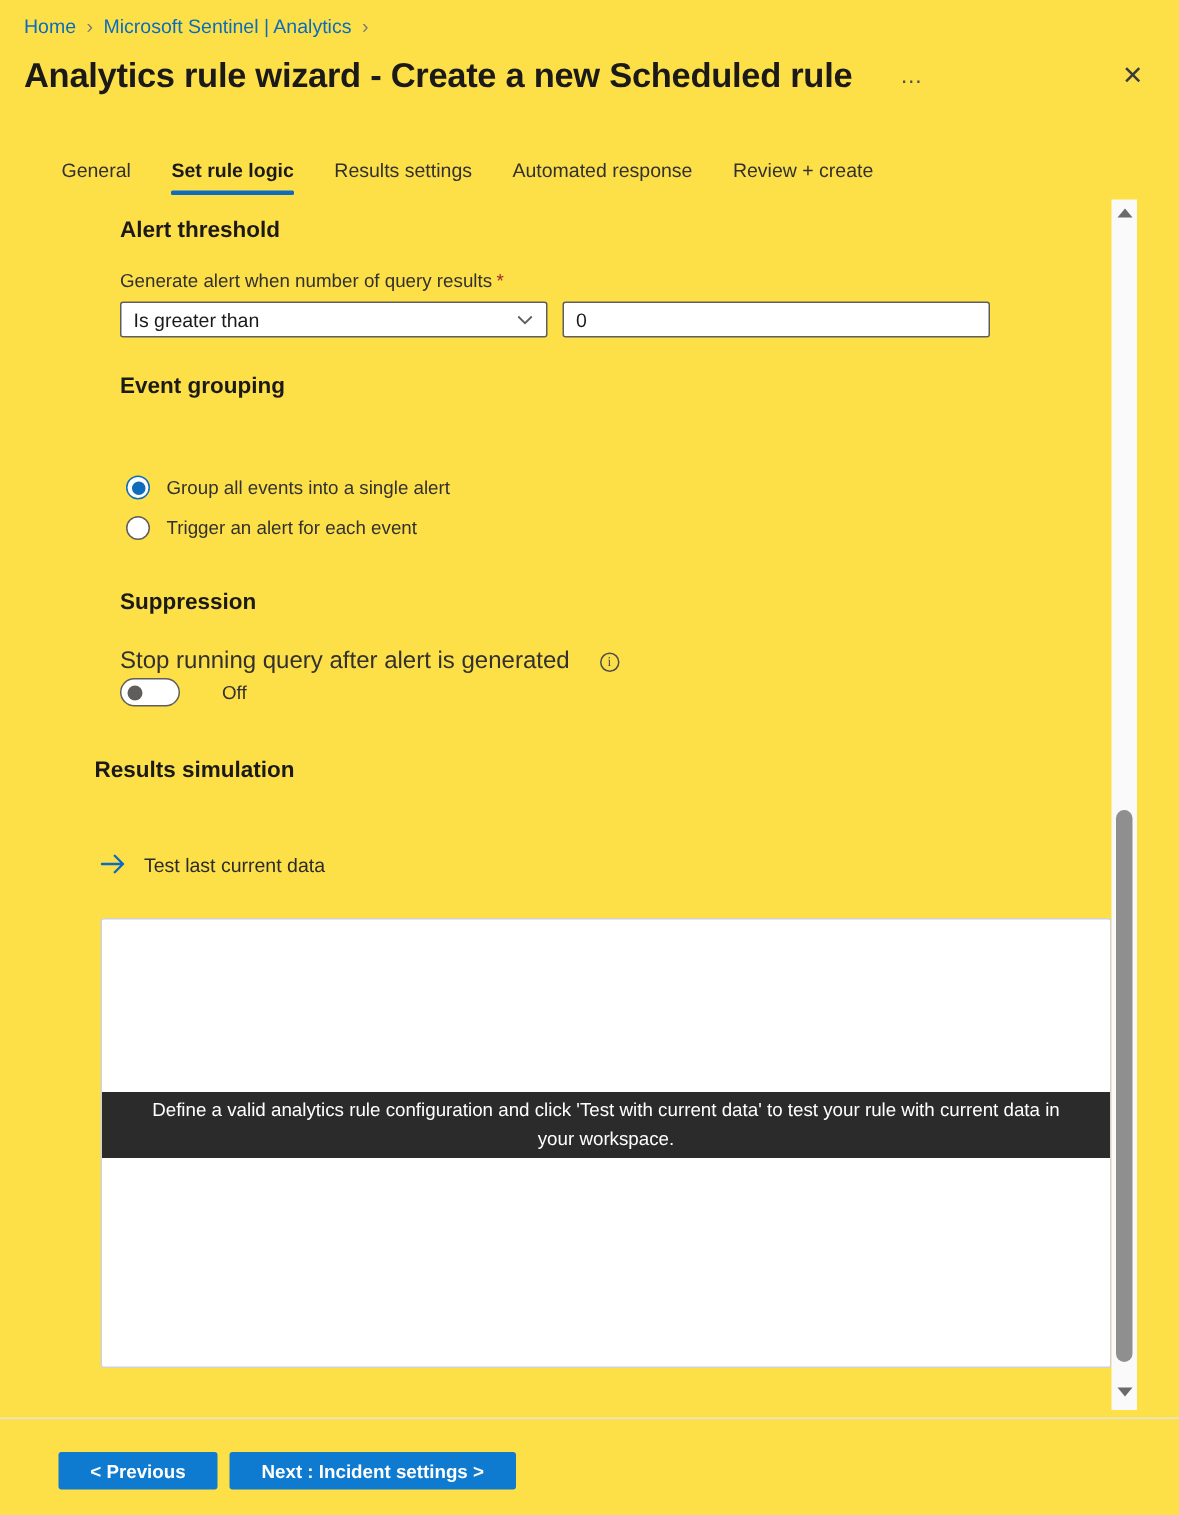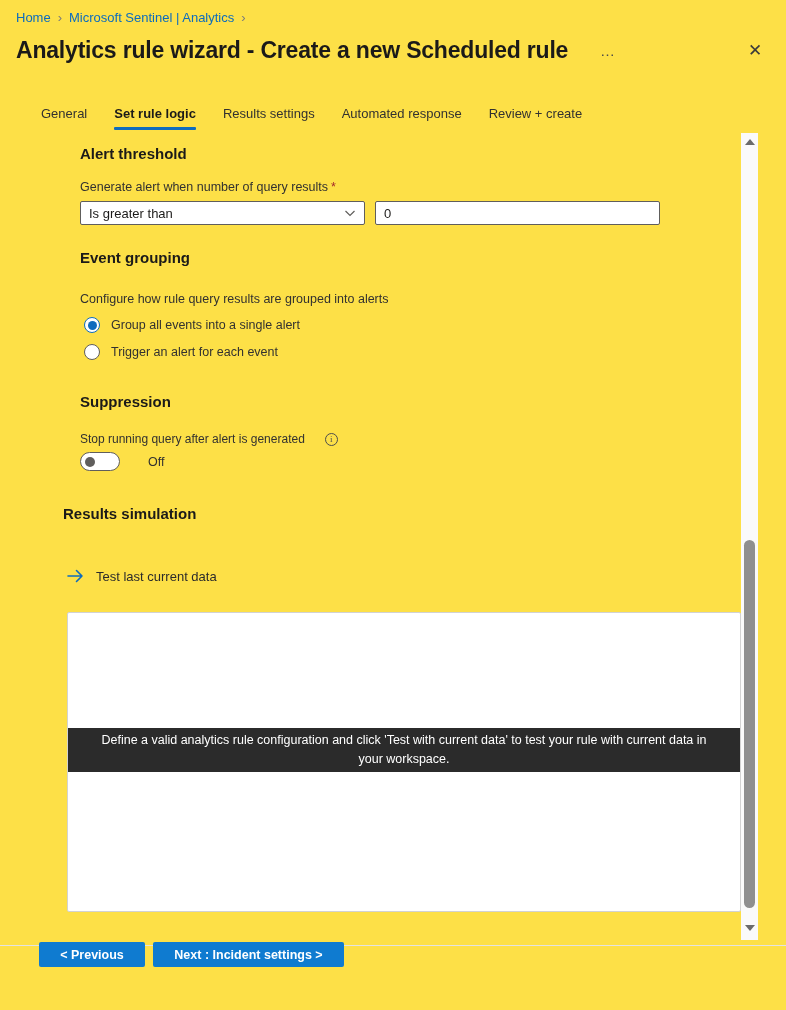--- a/index.html
+++ b/index.html
@@ -44,21 +44,21 @@
     font-size: 13px; color: #1b1a19; font-family: "Liberation Sans", sans-serif;
   }
 
   
   .radio-row { position: absolute; left: 84px; display: flex; align-items: center; gap: 11px; font-size: 12.5px; cursor: pointer; }
   .radio-circle { width: 16px; height: 16px; border-radius: 50%; border: 1px solid #605e5c; background: #fff; flex: 0 0 16px; position: relative; }
   .radio-circle.selected { border-color: #0f6cbd; }
   .radio-circle.selected::after { content: ""; position: absolute; top: 2.5px; left: 2.5px; width: 9px; height: 9px; border-radius: 50%; background: #0f6cbd; }
 
   
-  .label-with-info { position: absolute; left: 80px; display: flex; align-items: center; gap: 20px; font-size: 12px; }
+  .label-with-info { position: absolute; left: 80px; display: flex; align-items: center; gap: 20px; font-size: 16px; }
   .info-icon { width: 13px; height: 13px; border: 1px solid #4d4d4d; border-radius: 50%; display: inline-flex; align-items: center; justify-content: center; font-size: 9px; color: #4d4d4d; cursor: pointer; }
   .info-icon::before { content: "i"; font-family: "Liberation Serif", serif; }
   .toggle-row { position: absolute; left: 80px; top: 452px; display: flex; align-items: center; gap: 28px; }
   .toggle { width: 40px; height: 19px; border: 1px solid #605e5c; border-radius: 10px; position: relative; background: #fff; cursor: pointer; }
   .toggle-knob { position: absolute; top: 3.5px; left: 4px; width: 10px; height: 10px; border-radius: 50%; background: #605e5c; }
   .toggle-state { font-size: 12.5px; color: #323130; }
 
   
   .rs-heading { position: absolute; top: 505px; left: 63px; font-size: 15px; font-weight: 700; color: #1b1a19; }
   .rs-desc { position: absolute; top: 524px; left: 63px; width: 678px; font-size: 12.5px; line-height: 1.6; color: #323130; }
@@ -75,21 +75,21 @@
   
   .scrollbar-track { position: absolute; top: 133px; left: 741px; width: 17px; height: 807px; background: #fafafa; }
   .sb-arrow { position: absolute; left: 745px; width: 0; height: 0; border-left: 5px solid transparent; border-right: 5px solid transparent; cursor: pointer; }
   .sb-up { top: 139px; border-bottom: 6px solid #6b6b6b; }
   .sb-down { top: 925px; border-top: 6px solid #6b6b6b; }
   .sb-thumb { position: absolute; top: 540px; left: 744px; width: 11px; height: 368px; background: #8f8f8f; border-radius: 6px; cursor: pointer; }
 
   
   .footer-divider { position: absolute; top: 945px; left: 0; width: 786px; height: 1px; background: #e3e3e3; }
   .btn {
-    position: absolute; top: 942px; height: 25px; border: none; border-radius: 2px;
+    position: absolute; top: 968px; height: 25px; border: none; border-radius: 2px;
     background: #0f7bd0; color: #fff; font-weight: 700; font-size: 12.5px;
     font-family: "Liberation Sans", sans-serif; cursor: pointer;
   }
   .btn-prev { left: 39px; width: 106px; }
   .btn-next { left: 153px; width: 191px; }
 
   .chev-svg { display: block; }
 </style>
 </head>
 <body>
@@ -123,21 +123,20 @@
     <span>Is greater than</span>
     <span>
       <svg class="chev-svg" width="12" height="12" viewBox="0 0 12 12">
           <path d="M1.5 4 L6 8.5 L10.5 4" fill="none" stroke="#605e5c" stroke-width="1.2"></path>
         </svg>
     </span>
   </div>
   <input class="text-input" value="0" style="">
 
   <div class="section-heading" style="top:249px">Event grouping</div>
-  <div class="field-label" style="top:292px">Configure how rule query results are grouped into alerts</div>
   <div class="radio-row" style="top:317px">
     <span class="radio-circle selected"></span>
     <span>Group all events into a single alert</span>
   </div>
   <div class="radio-row" style="top:344px">
     <span class="radio-circle"></span>
     <span>Trigger an alert for each event</span>
   </div>
 
   <div class="section-heading" style="top:393px">Suppression</div>

